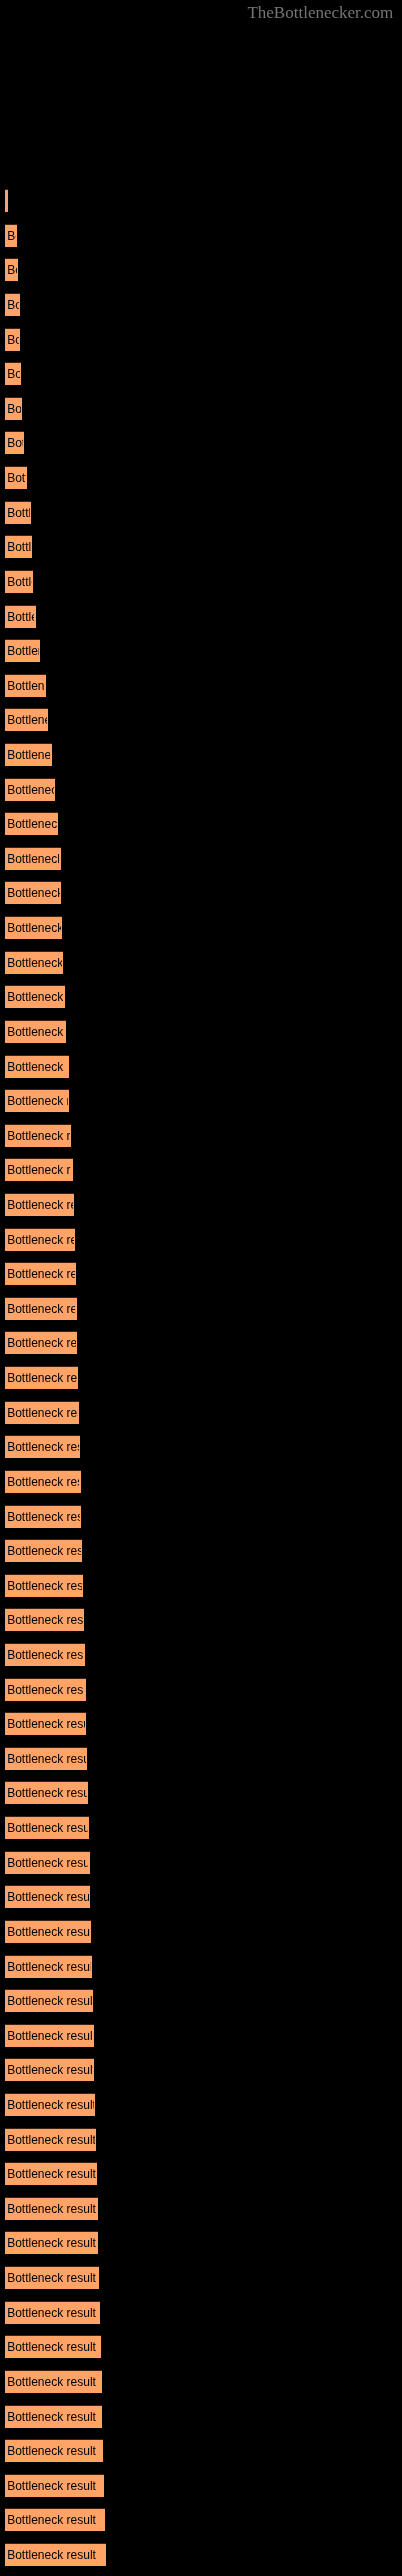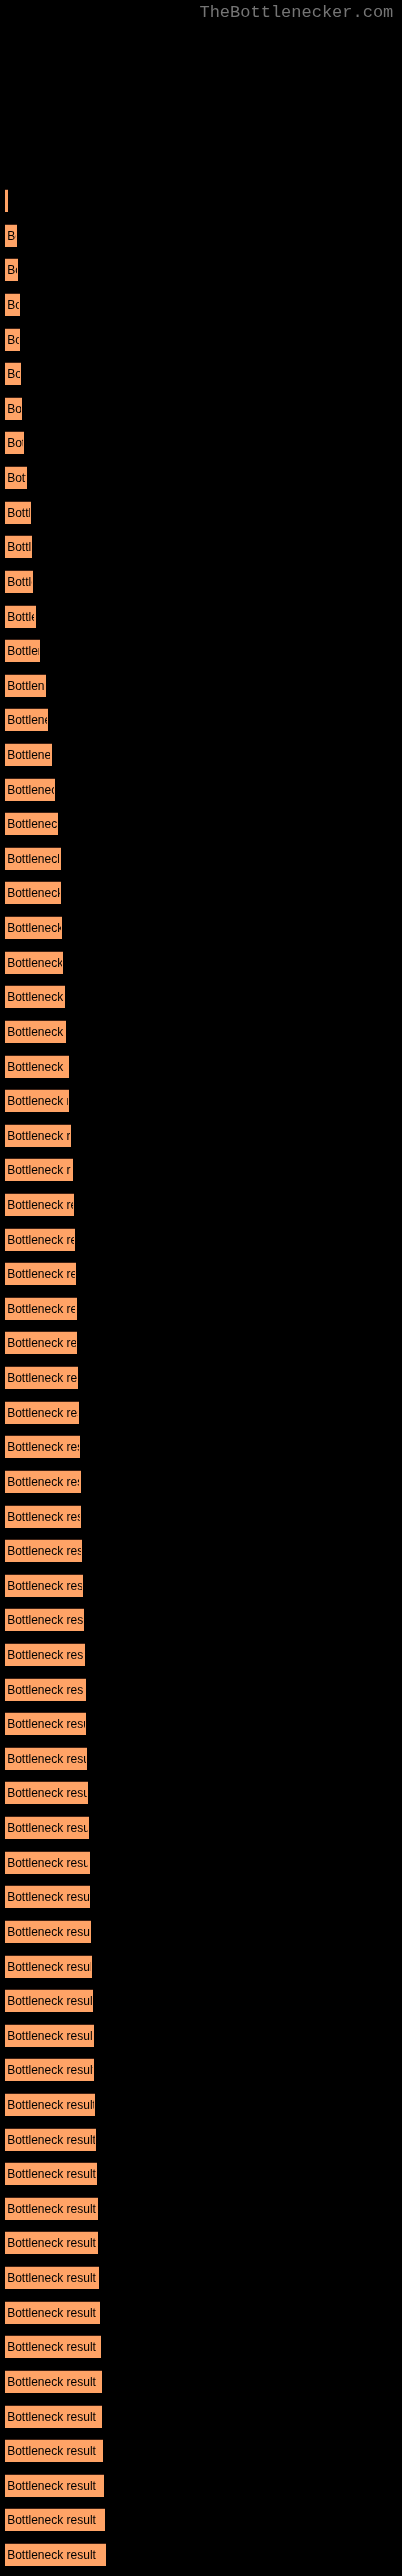--- a/index.html
+++ b/index.html
@@ -18,21 +18,21 @@
     position: absolute;
     inset: 0;
     background: #000000;
   }
   #watermark {
     position: absolute;
     top: 1.6px;
     right: 9.7px;
     color: #757575;
     font-size: 17px;
-    font-family: Liberation Mono, monospace;
+    font-family: Liberation Serif, serif;
     letter-spacing: 0px;
     white-space: nowrap;
     line-height: 21px;
   }
   #bars-layer {
     position: absolute;
     left: 0;
     top: 0;
     width: 403px;
     height: 2576px;

